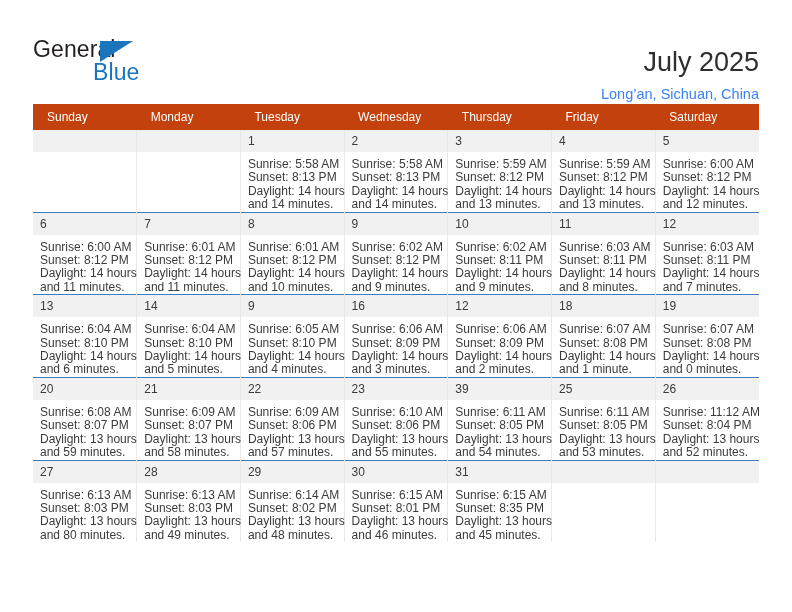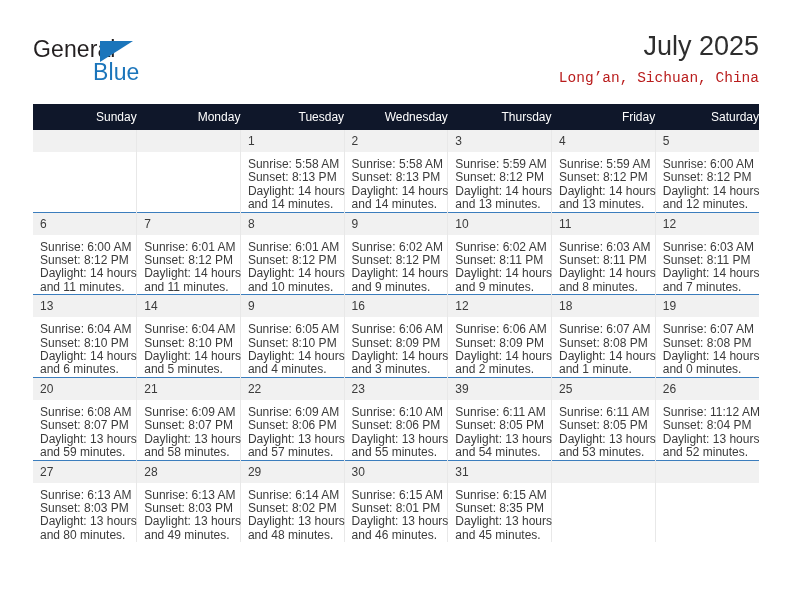--- a/index.html
+++ b/index.html
@@ -63,54 +63,53 @@
     font-size: 23px;
     color: #1b75bb;
     letter-spacing: 0.1px;
     line-height: 26px;
     text-align: center;
   }
 
   .title-block {
     position: absolute;
     right: 0;
-    top: 0;
+    top: 16px;
     text-align: right;
   }
   .month-title {
     font-size: 27px;
     color: #2e2e2e;
     line-height: 32px;
     white-space: nowrap;
     font-weight: normal;
   }
   .location {
     margin-top: 7px;
     font-size: 14.5px;
-    color: #b91c1c;
+    color: #3b82f6;
     line-height: 18px;
     white-space: nowrap;
-    font-family: Liberation Mono, monospace;
   }
 
   
   .calendar {
     position: absolute;
     left: 33px;
     top: 104px;
     width: 726px;
     border-collapse: collapse;
     table-layout: fixed;
   }
   .calendar th {
-    background: #0f172a;
+    background: #c2410c;
     color: #ffffff;
     font-size: 12px;
     font-weight: normal;
-    text-align: right;
+    text-align: left;
     padding: 6px 0 6px 14px;
     height: 13px;
     border: none;
   }
   .calendar td {
     vertical-align: top;
     padding: 0;
     border: none;
     border-top: 1px solid #3b7dbd;
     border-left: 1px solid #e8e8e8;

